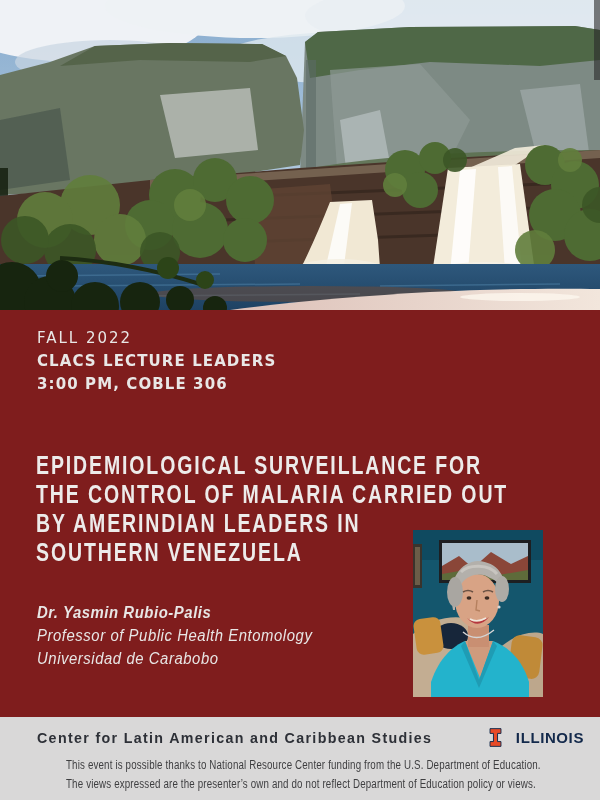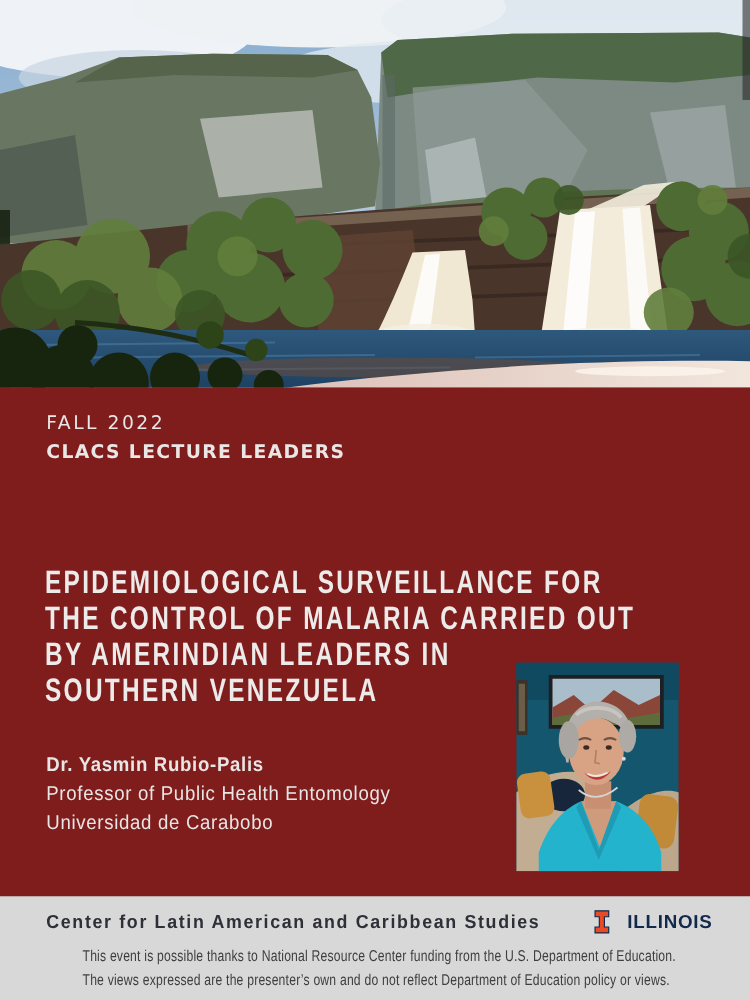--- a/index.html
+++ b/index.html
@@ -14,30 +14,30 @@
   .details{position:absolute;left:37px;top:327px;color:#e9e7e6;}
   .details .line{font-size:15px;line-height:23px;letter-spacing:2px;font-weight:400;white-space:nowrap;}
   .details .bold{font-weight:700;letter-spacing:1.1px;}
 
   
   .title-block{position:absolute;left:36px;top:451px;color:#edebea;}
   .title-line{font-family:"Liberation Sans",sans-serif;font-weight:700;font-size:26px;line-height:29px;
               letter-spacing:2.5px;transform:scaleX(0.75);transform-origin:0 50%;white-space:nowrap;}
 
   
-  .speaker-info{position:absolute;left:37px;top:601px;color:#e8e6e5;}
+  .speaker-info{position:absolute;left:37px;top:601px;color:#e8e6e5;font-style:italic;}
   .speaker-info .line{font-family:"Liberation Sans",sans-serif;font-size:16px;line-height:23px;
               letter-spacing:0.6px;transform:scaleX(0.93);transform-origin:0 50%;white-space:nowrap;}
   .speaker-info .name{font-weight:700;}
   .speaker-photo{position:absolute;left:413px;top:530px;width:130px;height:167px;}
   .speaker-photo svg{display:block;}
 
   
   .footer{position:absolute;left:0;top:717px;width:600px;height:83px;background:#d9d8d8;}
-  .footer-row{display:flex;align-items:center;justify-content:space-between;padding:10px 30px 0 37px;}
+  .footer-row{display:flex;align-items:center;justify-content:space-between;padding:10px 16px 0 37px;}
   .center-name{color:#2d3037;font-weight:700;font-size:15px;letter-spacing:1.4px;
               font-family:"Liberation Sans",sans-serif;transform:scaleX(0.95);transform-origin:0 50%;white-space:nowrap;}
   .logo{display:flex;align-items:center;gap:13px;flex:none;}
   .logo-text{color:#13294b;font-weight:700;font-size:15px;letter-spacing:0.6px;
               font-family:"Liberation Sans",sans-serif;}
   .disclaimer{margin-top:8px;text-align:center;color:#3e3e40;}
   .disclaimer .line{font-family:"Liberation Sans",sans-serif;font-size:12.5px;line-height:19px;
               letter-spacing:0.2px;transform:scaleX(0.78);transform-origin:50% 50%;white-space:nowrap;}
 </style>
 </head>
@@ -160,20 +160,21 @@
       <path d="M60,258 Q130,262 200,284" stroke="#1d2c12" stroke-width="4" fill="none"></path>
       <circle cx="168" cy="268" r="11" fill="#2c4418"></circle>
       <circle cx="205" cy="280" r="9" fill="#2c4418"></circle>
       <rect x="594" y="0" width="6" height="80" fill="#2a2a2a" opacity="0.6"></rect>
     </svg>
   </div>
 
   <div class="details">
     <div class="line">FALL 2022</div>
     <div class="line bold">CLACS LECTURE LEADERS</div>
+    <div class="line bold">3:00 PM, COBLE 306</div>
   </div>
 
   <div class="title-block">
     <div class="title-line">EPIDEMIOLOGICAL SURVEILLANCE FOR</div>
     <div class="title-line">THE CONTROL OF MALARIA CARRIED OUT</div>
     <div class="title-line">BY AMERINDIAN LEADERS IN</div>
     <div class="title-line">SOUTHERN VENEZUELA</div>
   </div>
 
   <div class="speaker-photo">

